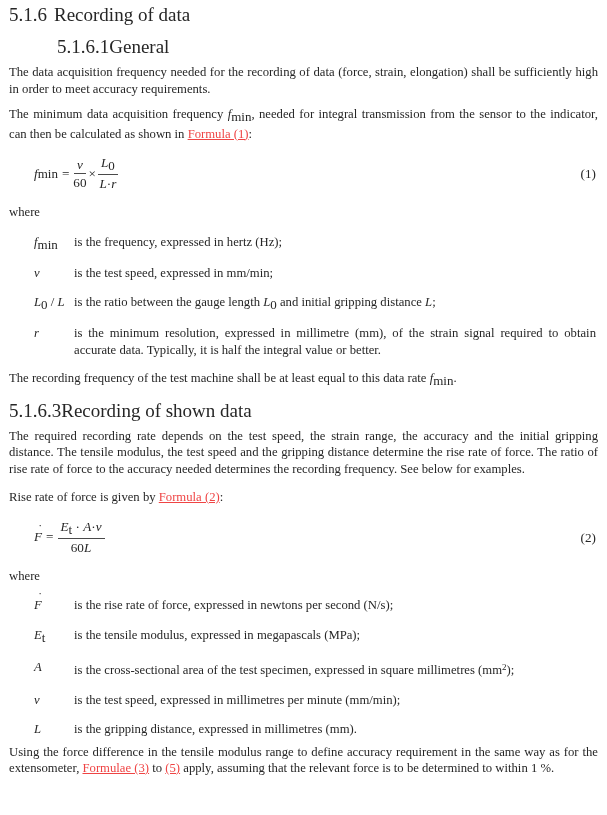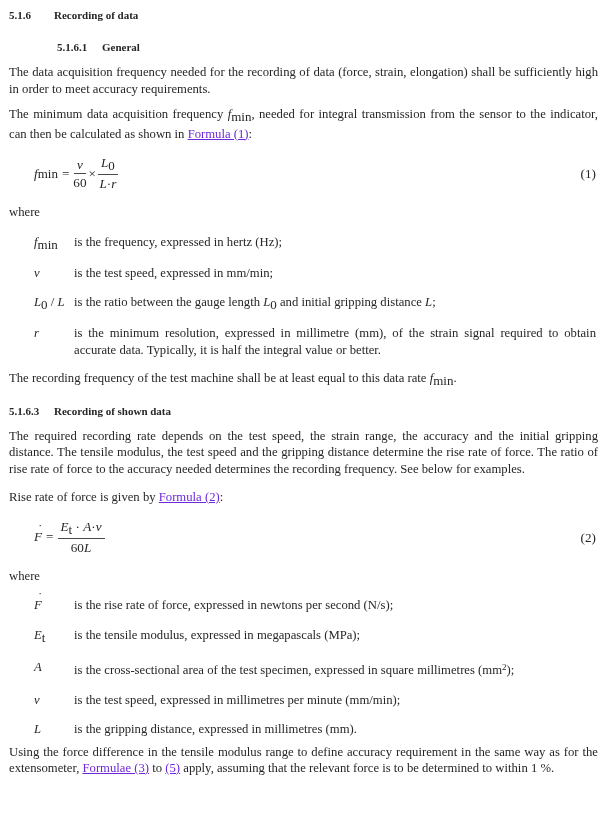--- a/index.html
+++ b/index.html
@@ -10,33 +10,33 @@
   }
   body {
     font-family: "Liberation Serif", serif;
     color: #262626;
     font-size: 12.7px;
     line-height: 16.5px;
   }
   .page { padding: 7px 9px 0 9px; }
 
   .heading {
-    font-weight: bold;
-    font-size: 11px;
+    font-weight: normal;
+    font-size: 19px;
     line-height: 16px;
     margin: 0;
   }
   .heading .hnum { display: inline-block; min-width: 45px; }
   .mt17 { margin-top: 16px; margin-left: 48px; }
   .mt13 { margin-top: 13px; }
 
   p { margin: 9px 0 0 0; text-align: justify; }
   p.nojust { text-align: left; }
 
-  a.reflink { color: #6d28d9; text-decoration: underline; cursor: pointer; }
+  a.reflink { color: #ef4444; text-decoration: underline; cursor: pointer; }
 
   .mvar { font-style: italic; }
   .msub { font-size: 13px; vertical-align: -3px; font-style: normal; letter-spacing: 0; }
   sup.msup { font-size: 9px; vertical-align: 4px; }
 
   
   .formula {
     position: relative;
     display: flex;
     align-items: center;

